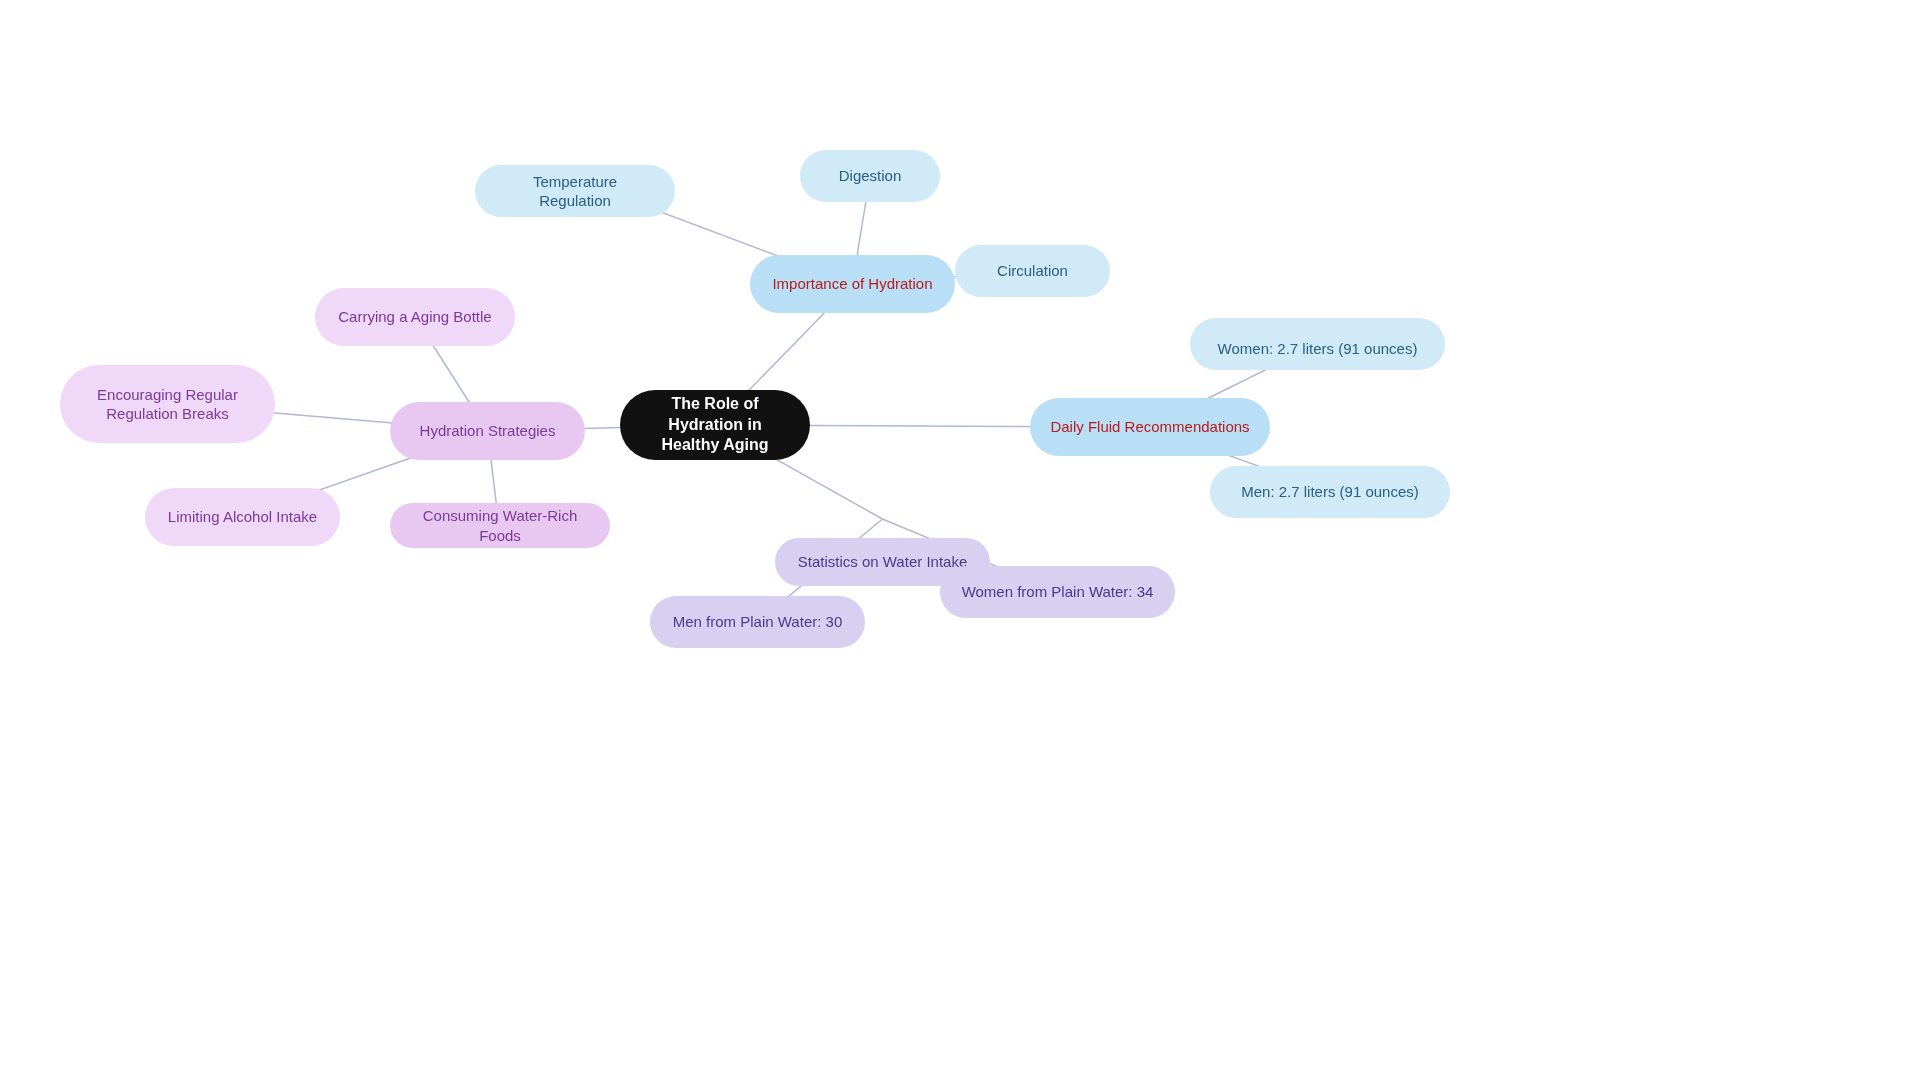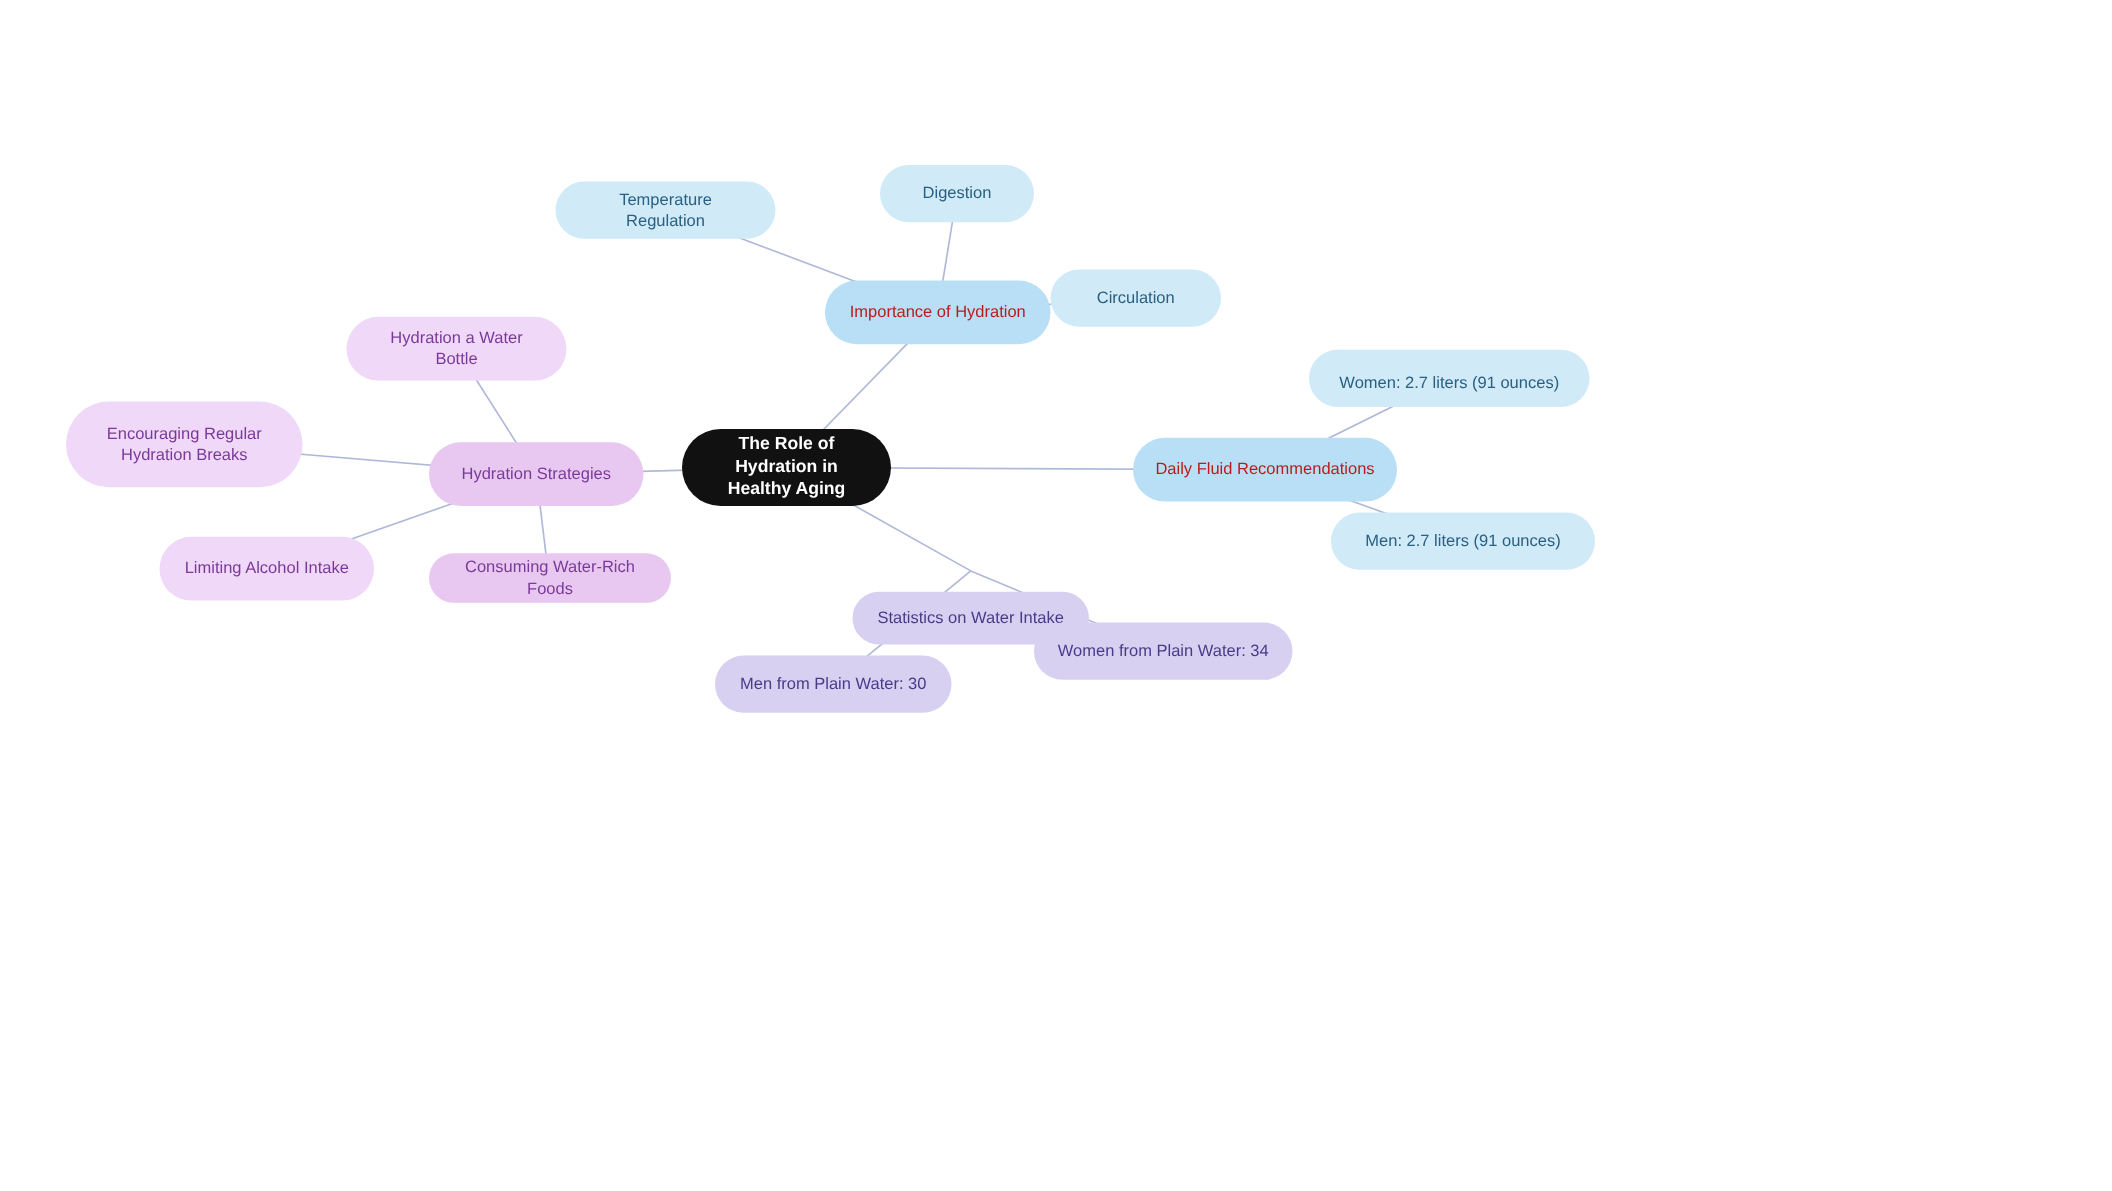--- a/index.html
+++ b/index.html
@@ -81,42 +81,42 @@
 
 <div class="node node-center" style="left:620px; top:390px; width:190px; height:70px;">
   <span style="white-space:pre-line;">The Role of Hydration in
 Healthy Aging</span>
 </div>
 
 <div class="node node-blue" style="left:750px; top:255px; width:205px; height:58px;">
   <span>Importance of Hydration</span>
 </div>
 
-<div class="node node-blue-light" style="left:505px; top:165px; width:200px; height:52px;">
+<div class="node node-blue-light" style="left:475px; top:165px; width:200px; height:52px;">
   <span>Temperature Regulation</span>
 </div>
 
 <div class="node node-blue-light" style="left:800px; top:150px; width:140px; height:52px;">
   <span>Digestion</span>
 </div>
 
 <div class="node node-blue-light" style="left:955px; top:245px; width:155px; height:52px;">
   <span>Circulation</span>
 </div>
 
 <div class="node node-purple" style="left:390px; top:402px; width:195px; height:58px;">
   <span>Hydration Strategies</span>
 </div>
 
 <div class="node node-purple-light" style="left:315px; top:288px; width:200px; height:58px;">
-  <span>Hydration a Water Bottle</span>
+  <span>Carrying a Aging Bottle</span>
 </div>
 
 <div class="node node-purple-light" style="left:60px; top:365px; width:215px; height:78px;">
-  <span>Encouraging Regular Hydration Breaks</span>
+  <span>Encouraging Regular Regulation Breaks</span>
 </div>
 
 <div class="node node-purple-light" style="left:145px; top:488px; width:195px; height:58px;">
   <span>Limiting Alcohol Intake</span>
 </div>
 
 <div class="node node-purple" style="left:390px; top:503px; width:220px; height:45px;">
   <span>Consuming Water-Rich Foods</span>
 </div>
 

